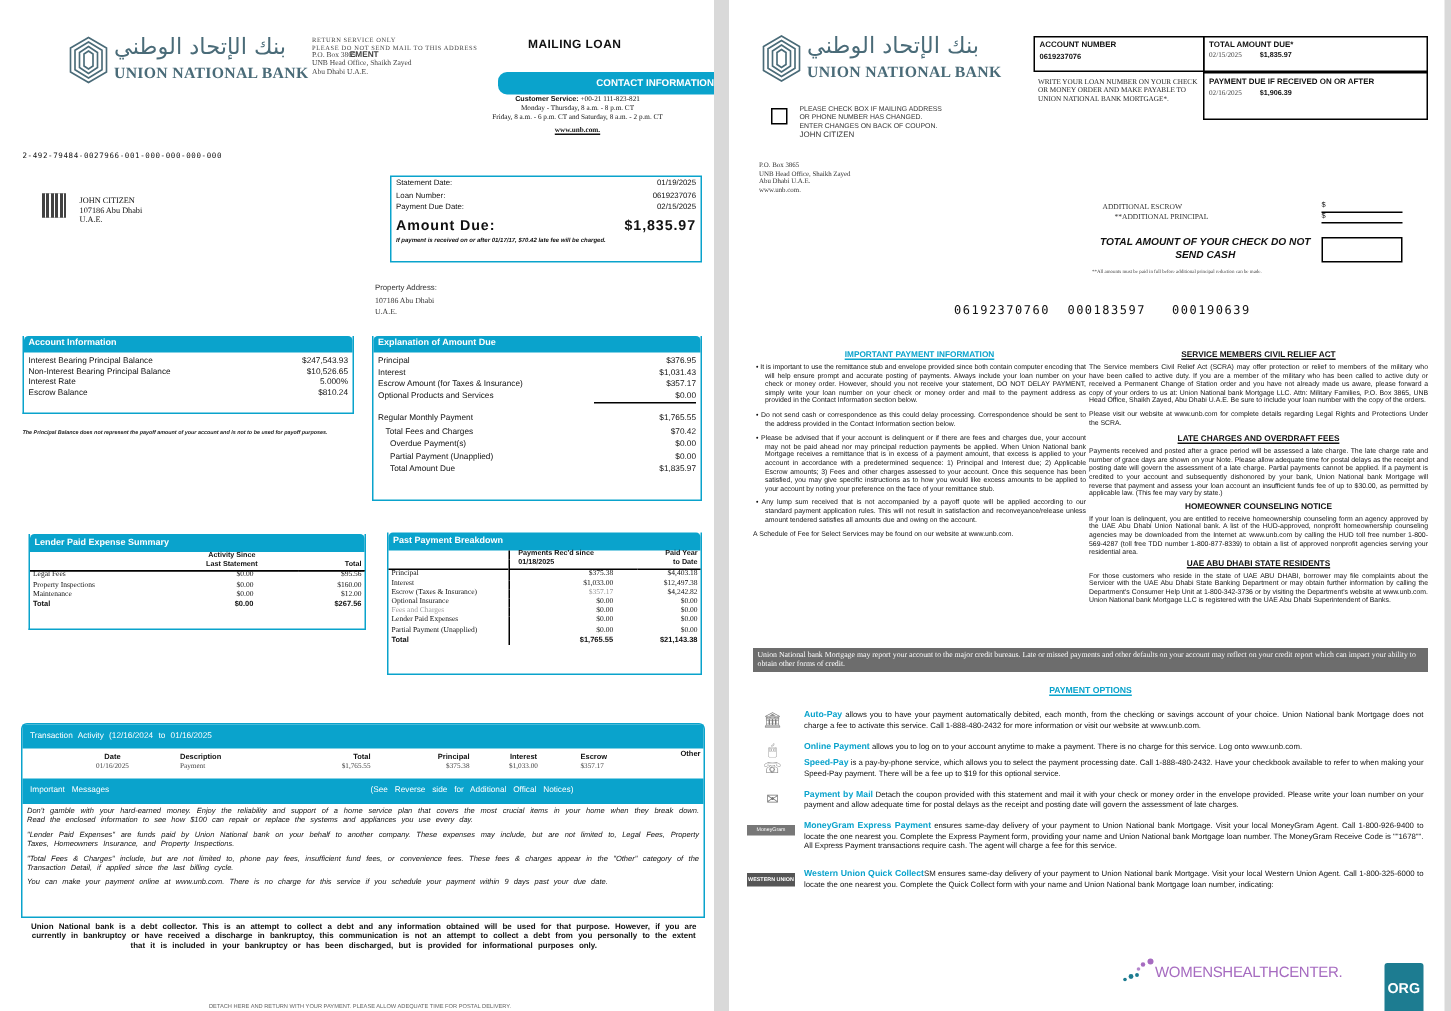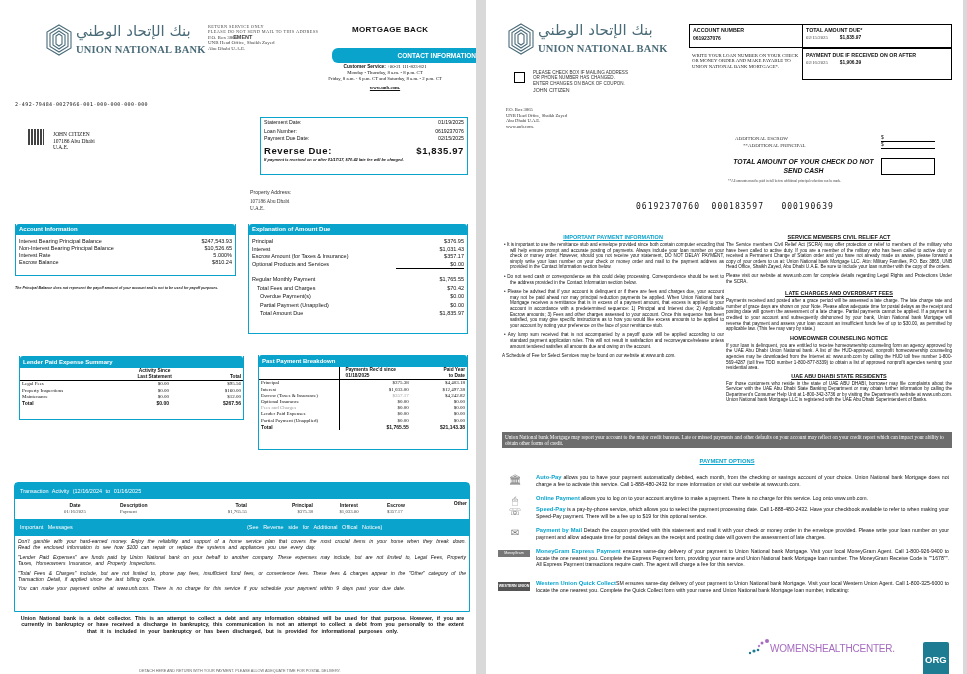--- a/index.html
+++ b/index.html
@@ -67,21 +67,21 @@
   </div>
 
   <div class="abs serif" style="left:208px; top:25px; width:130px; font-size:4.3px; line-height:4.8px; color:#444; letter-spacing:0.4px;">
     <div>RETURN SERVICE ONLY</div>
     <div>PLEASE DO NOT SEND MAIL TO THIS ADDRESS</div>
     <div style="font-size:5px; line-height:5.5px; letter-spacing:0;"><span>P.O. Box 3865</span><span style="font-family:'Liberation Sans',sans-serif; font-weight:bold; font-size:5.5px; margin-left:-4px;">EMENT</span></div>
     <div style="font-size:5px; line-height:5.5px; letter-spacing:0;">UNB Head Office, Shaikh Zayed</div>
     <div style="font-size:5px; line-height:5.5px; letter-spacing:0;">Abu Dhabi U.A.E.</div>
   </div>
 
-  <div class="abs" style="left:352px; top:25px; font-size:8px; font-weight:bold; letter-spacing:0.3px;">MORTGAGE BACK</div>
+  <div class="abs" style="left:352px; top:25px; font-size:8px; font-weight:bold; letter-spacing:0.3px;">MAILING LOAN</div>
 
   <div class="abs bluebg" style="left:332px; top:48px; width:146px; height:15px; border-radius:6px 0 0 6px; text-align:right; padding-right:2px; font-size:6.5px; font-weight:bold; line-height:15px;">CONTACT INFORMATION</div>
 
   <div class="abs serif" style="left:290px; top:64px; width:190px; text-align:center; font-size:4.8px; line-height:5.8px;">
     <div><span style="font-family:'Liberation Sans',sans-serif; font-weight:bold;">Customer Service:</span> <span>+00-21 111-823-821</span></div>
     <div>Monday - Thursday, 8 a.m. - 8 p.m. CT</div>
     <div>Friday, 8 a.m. - 6 p.m. CT and Saturday, 8 a.m. - 2 p.m. CT</div>
     <div style="margin-top:4px; text-decoration:underline; font-weight:bold;">www.unb.com.</div>
   </div>
 
@@ -102,21 +102,21 @@
       </div>
     <div class="row" style="padding:0 1px; font-size:5.2px; line-height:6.5px; margin-top:2px;">
         <span>Loan Number:</span>
         <span>0619237076</span>
       </div>
     <div class="row" style="padding:0 1px; font-size:5.2px; line-height:6.5px;">
         <span>Payment Due Date:</span>
         <span>02/15/2025</span>
       </div>
     <div class="row" style="padding:0 1px; font-size:9.5px; line-height:12px; font-weight:bold; margin-top:4px; letter-spacing:0.6px;">
-        <span>Reverse Due:</span>
+        <span>Amount Due:</span>
         <span>$1,835.97</span>
       </div>
     <div style="font-size:4px; font-style:italic; font-weight:bold; line-height:5px; padding-left:1px;">If payment is received on or after 01/17/17, $70.42 late fee will be charged.</div>
   </div>
 
   <div class="abs" style="left:250px; top:189px; font-size:5.2px; color:#333;">Property Address:</div>
   <div class="abs serif" style="left:250px; top:198px; font-size:5.2px; line-height:6.5px; color:#333;">
     <div>107186 Abu Dhabi</div>
     <div>U.A.E.</div>
   </div>

